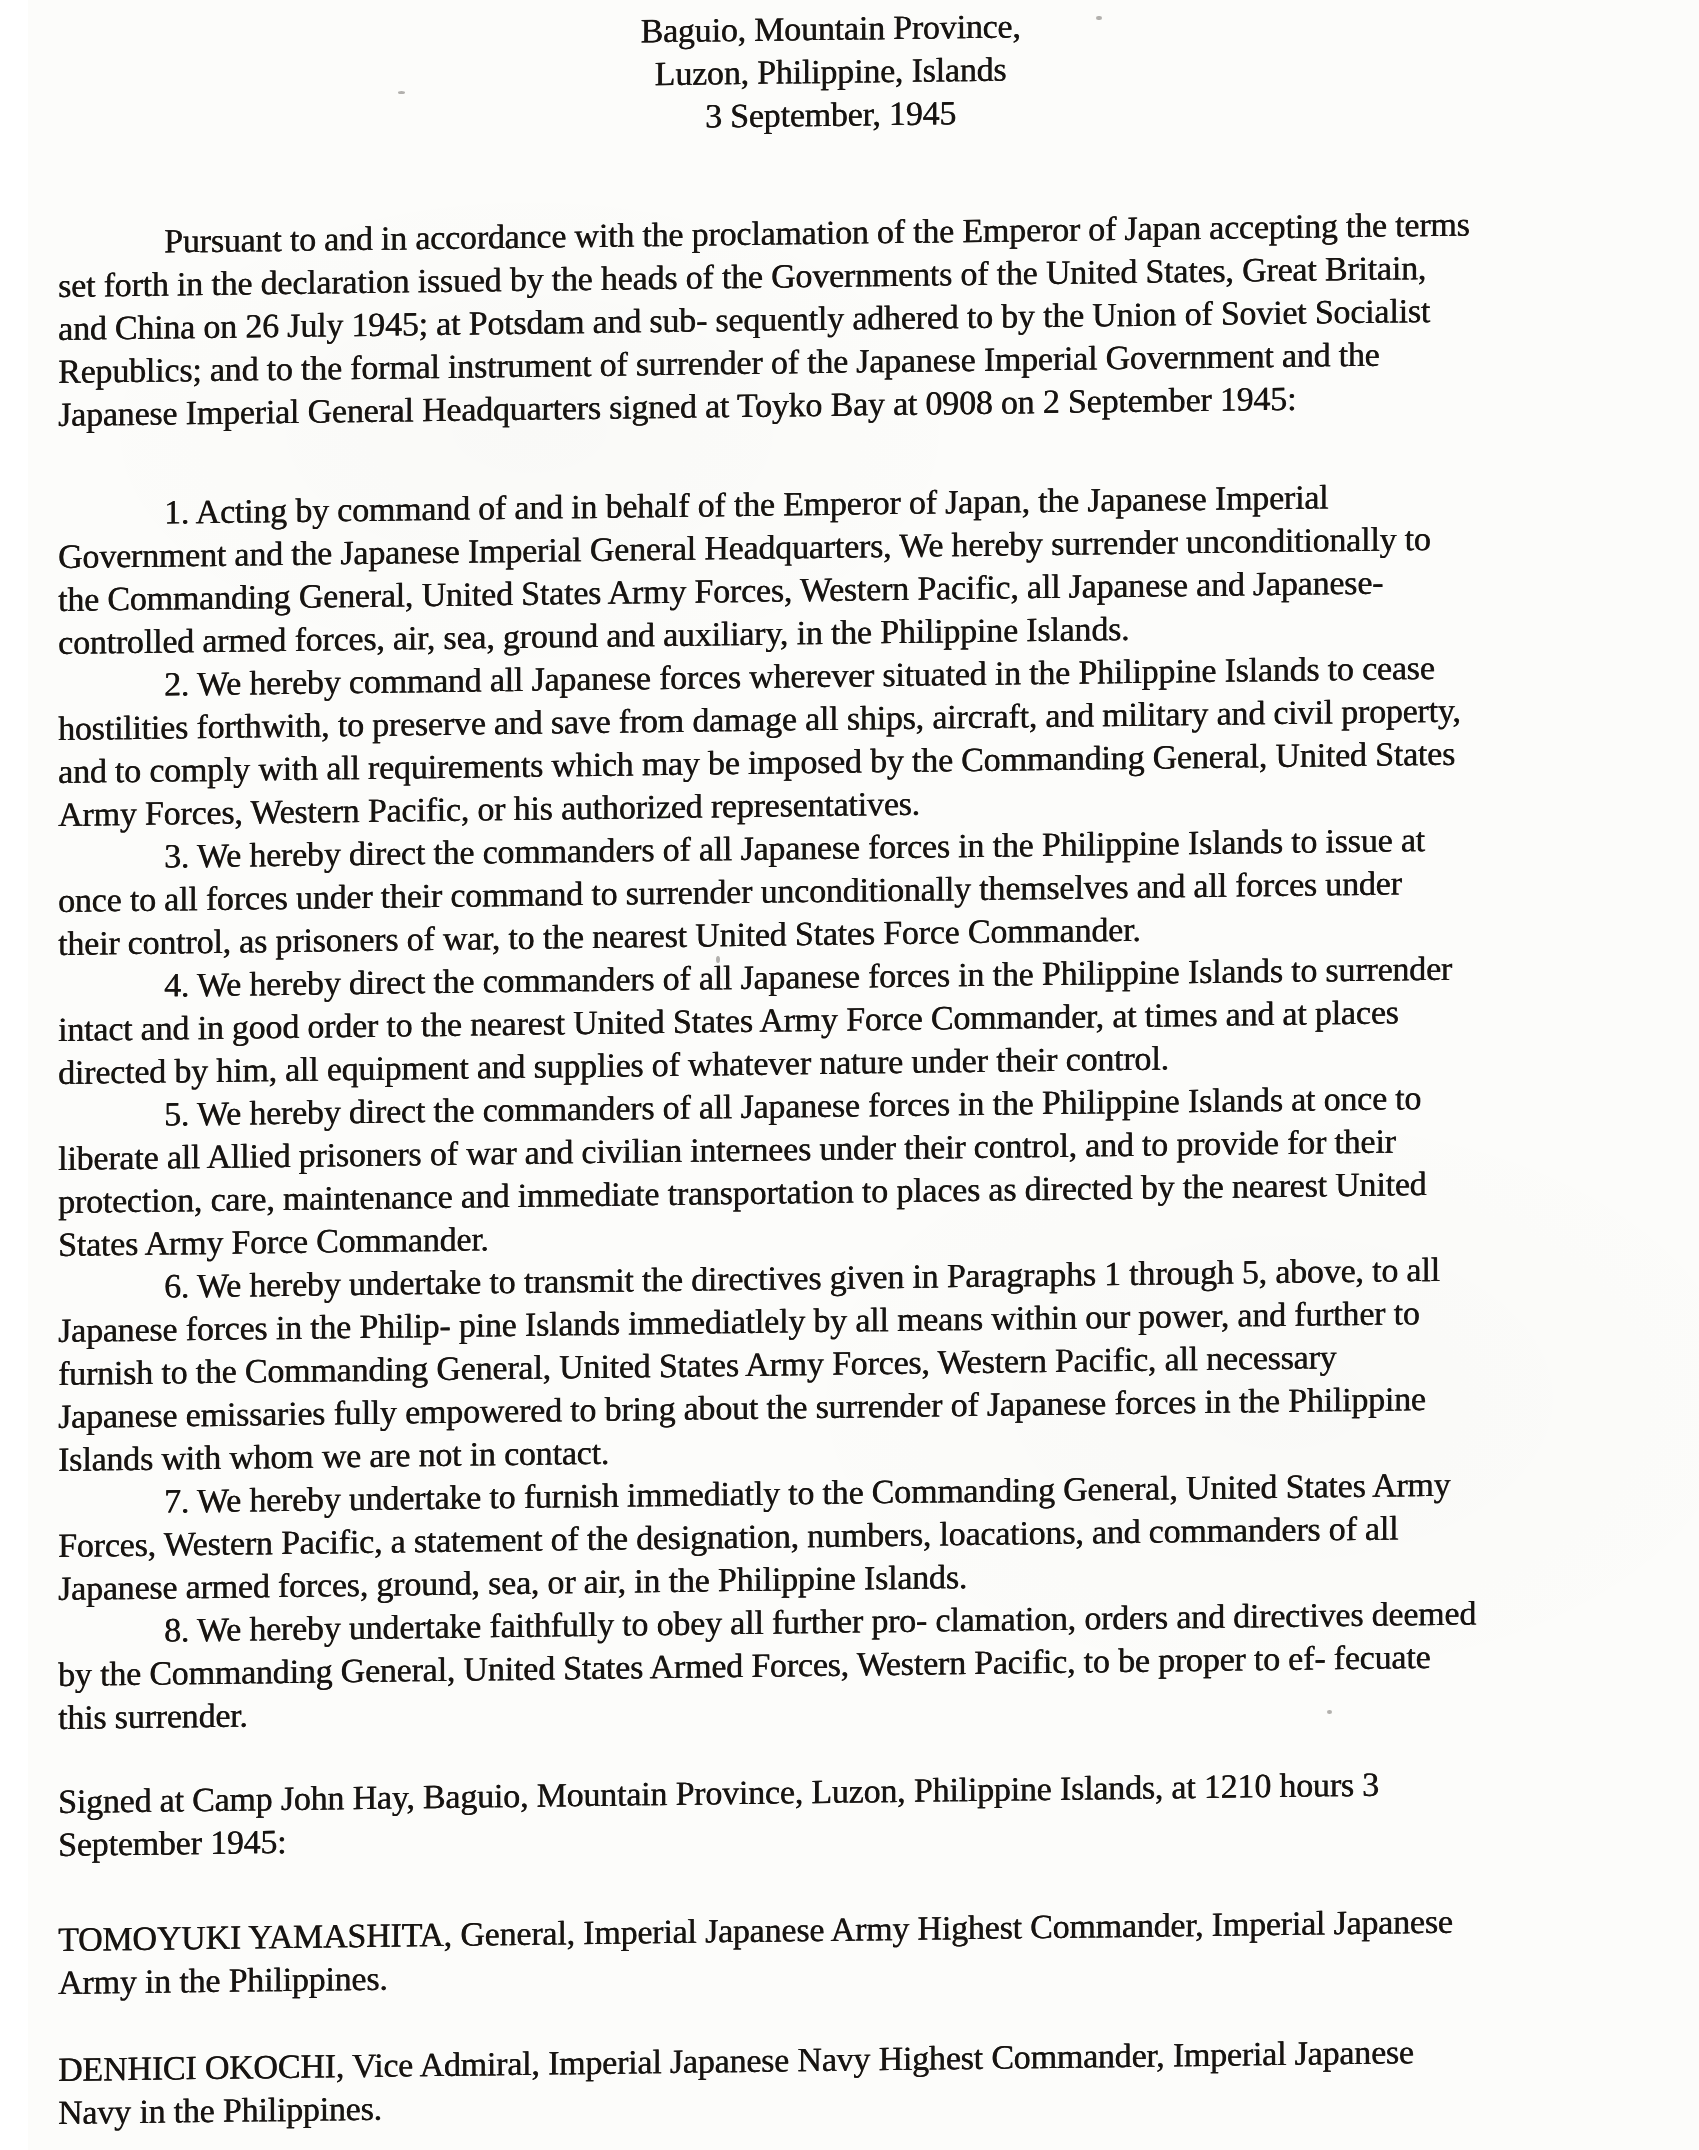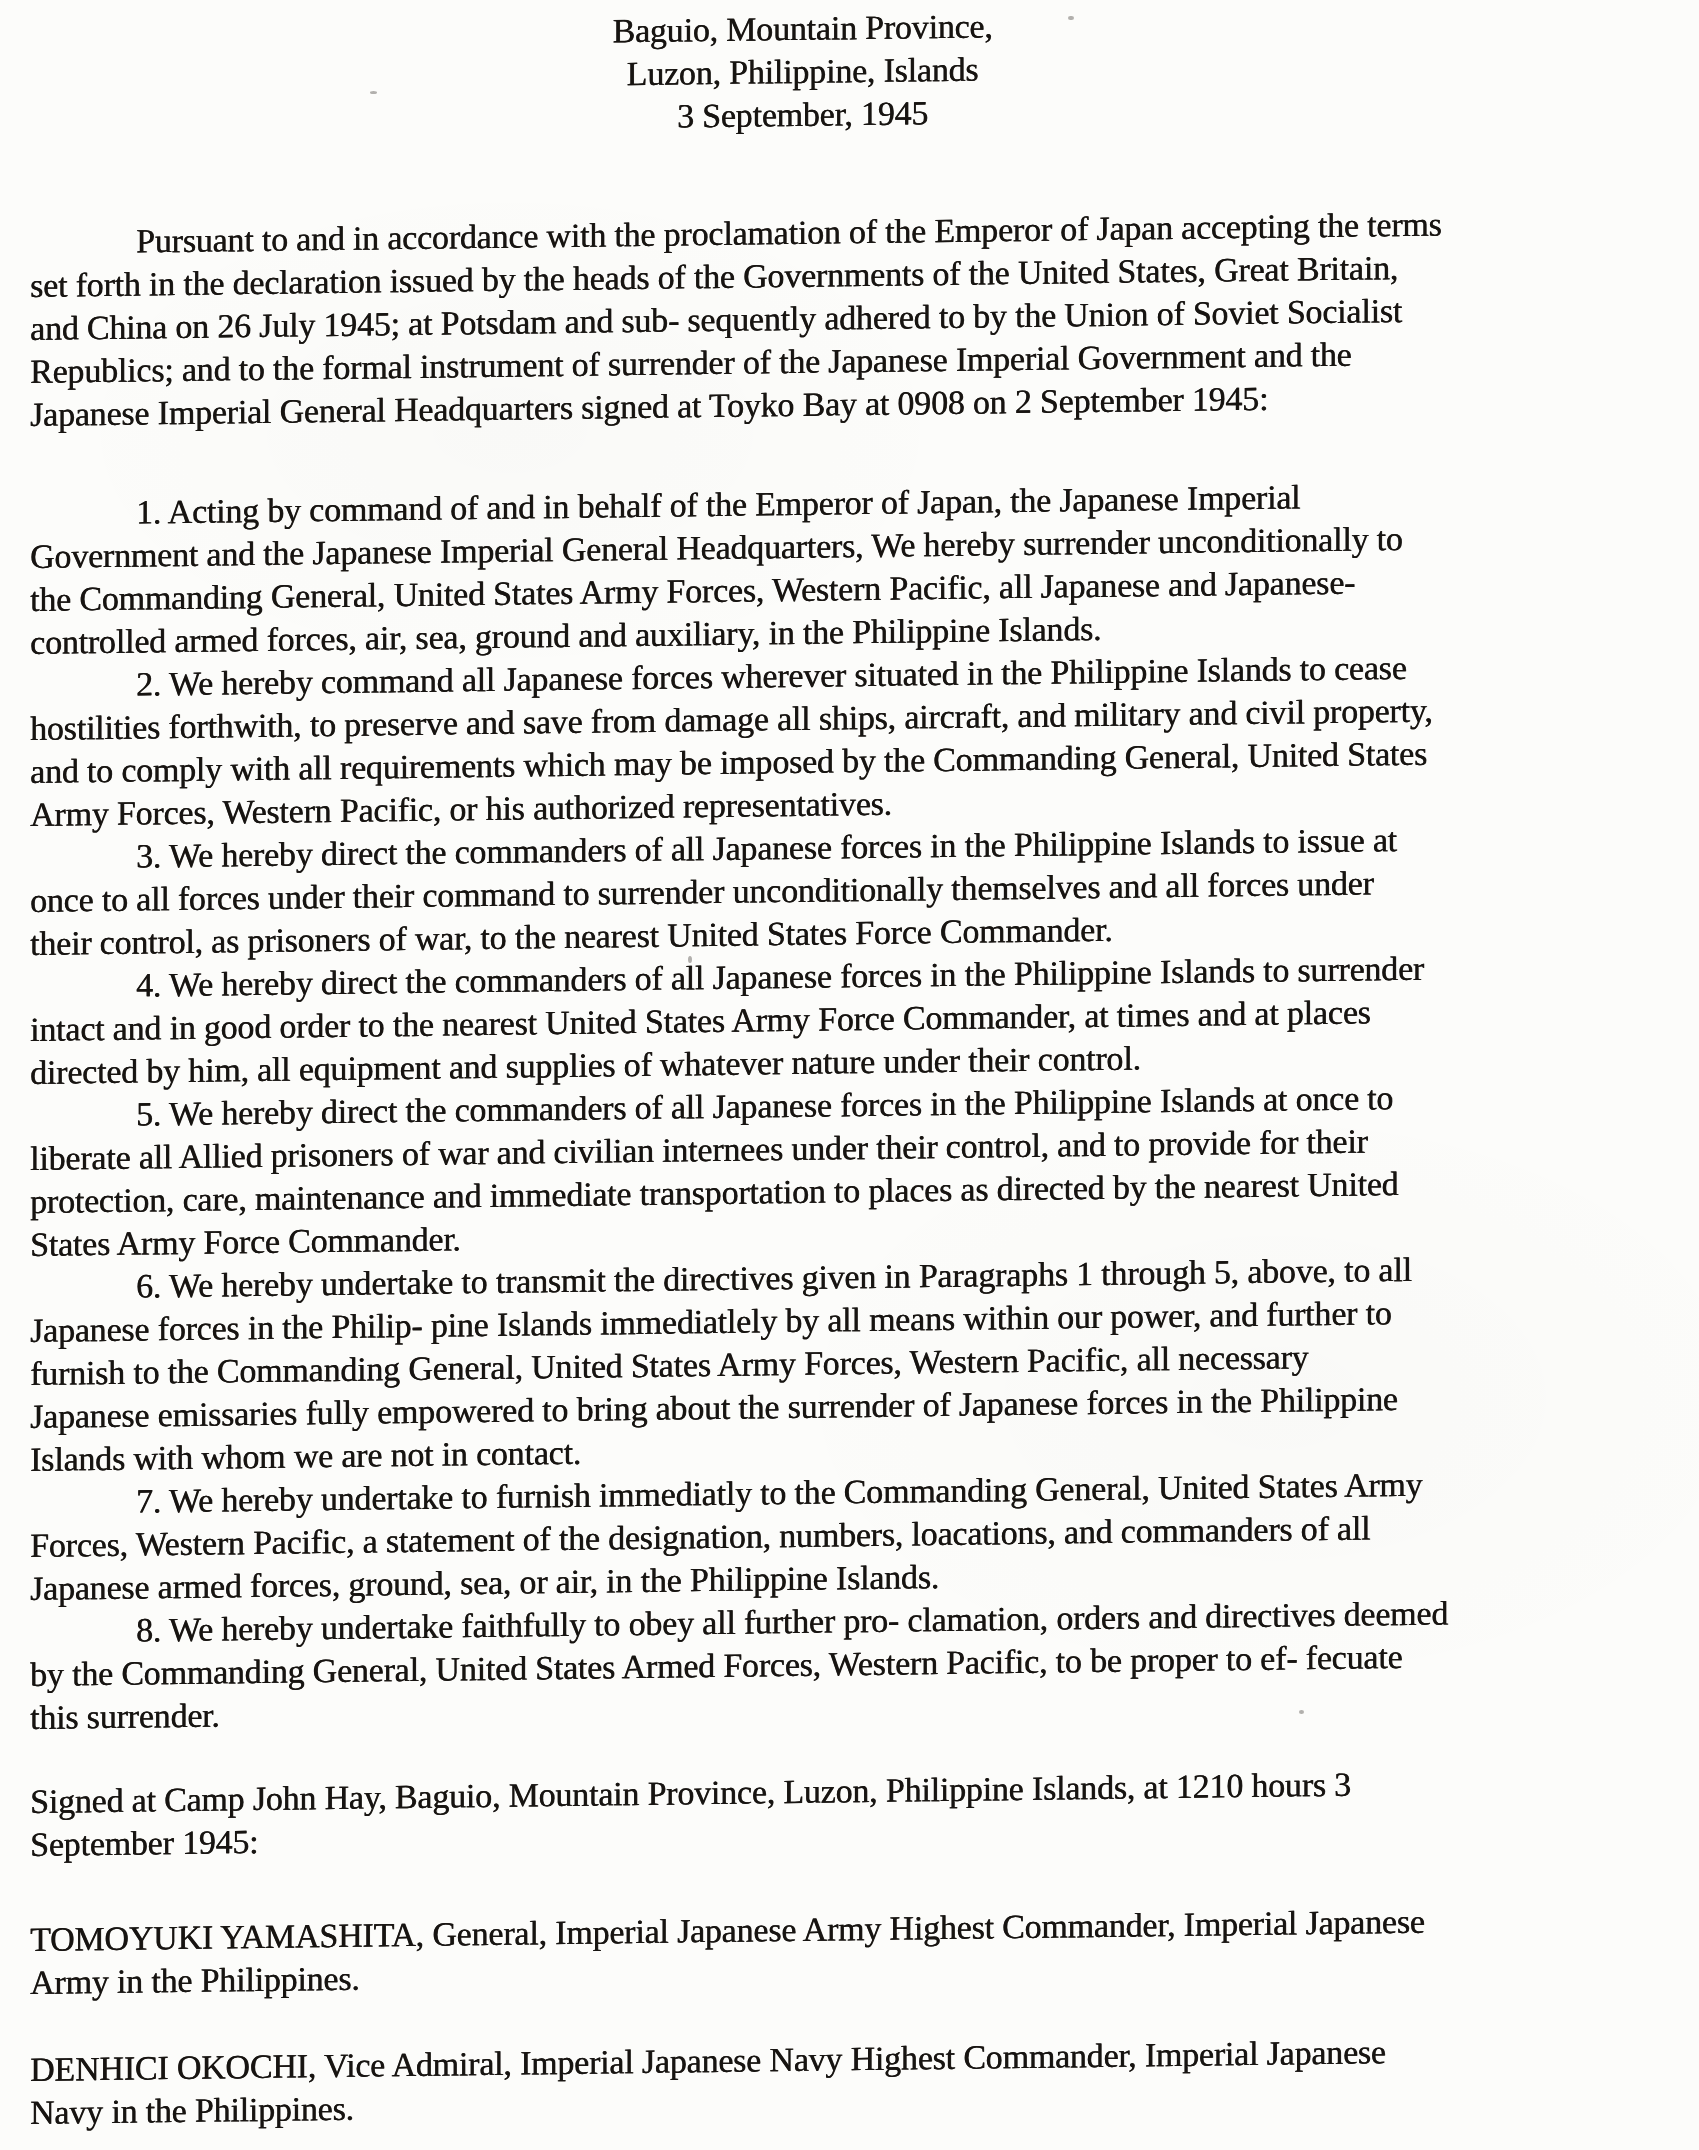--- a/index.html
+++ b/index.html
@@ -13,20 +13,21 @@
     overflow: hidden;
     position: relative;
   }
   .scan-page {
     position: absolute;
     inset: 0;
     background:
       radial-gradient(ellipse 704px 391px at 30% 20%, rgba(0,0,0,0.012), rgba(0,0,0,0) 70%),
       radial-gradient(ellipse 783px 470px at 75% 65%, rgba(0,0,0,0.012), rgba(0,0,0,0) 70%),
       #fcfcfa;
+    margin-left: 28px;
   }
   .content {
     position: absolute;
     left: 30px;
     top: 17px;
     width: 1647px;
     transform: skewY(-0.75deg);
     transform-origin: 0 0;
     font-family: "Liberation Serif", "DejaVu Serif", serif;
     font-size: 34px;

